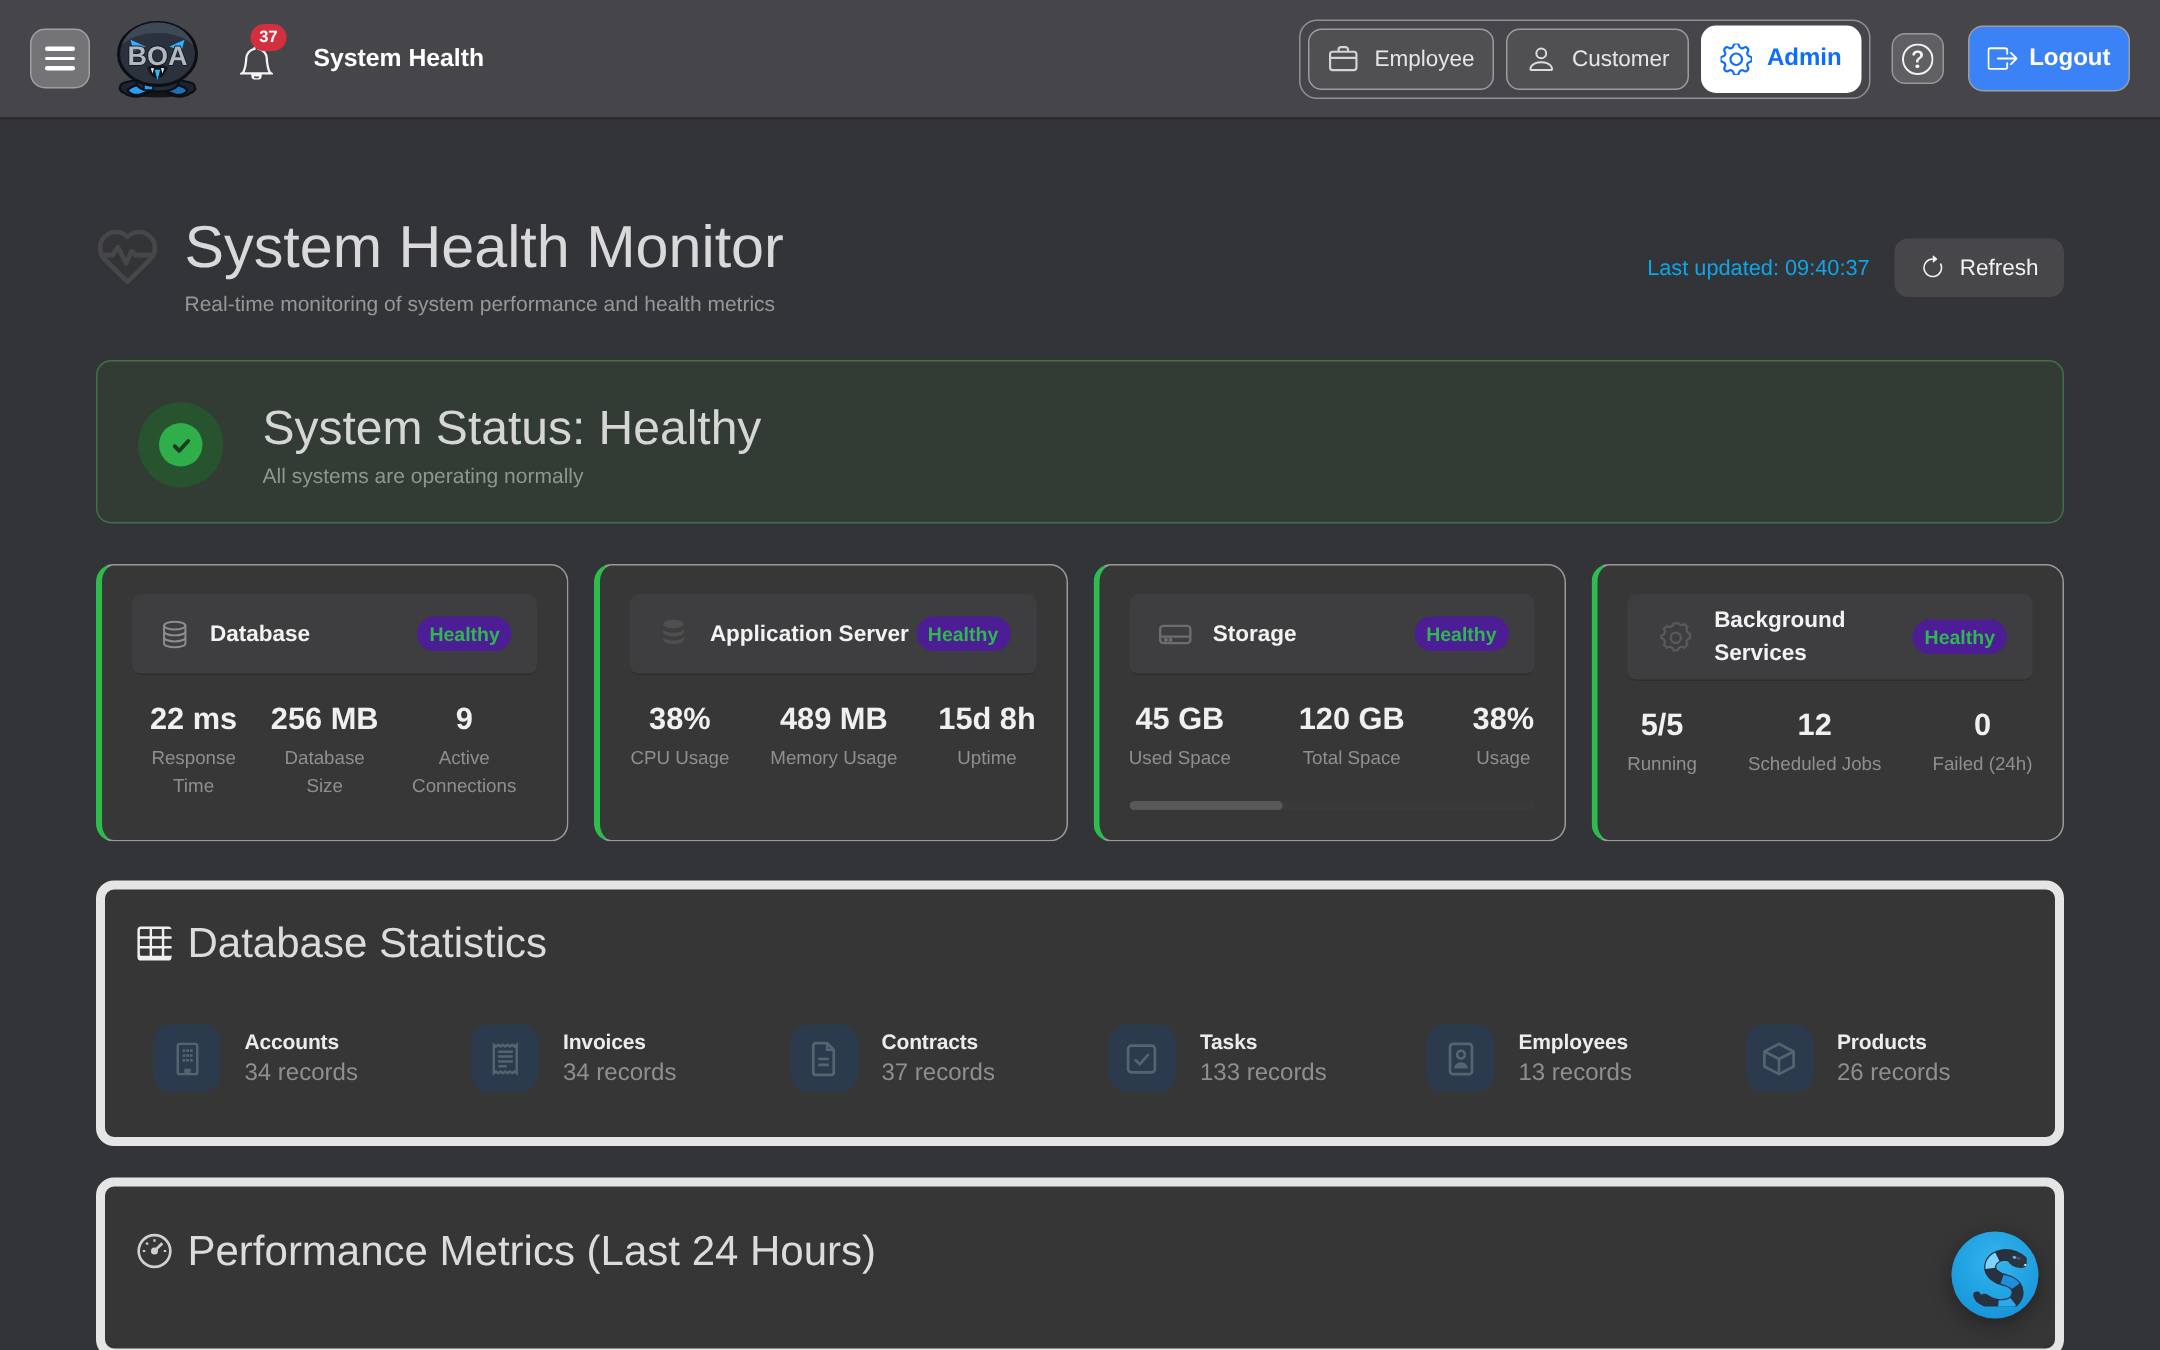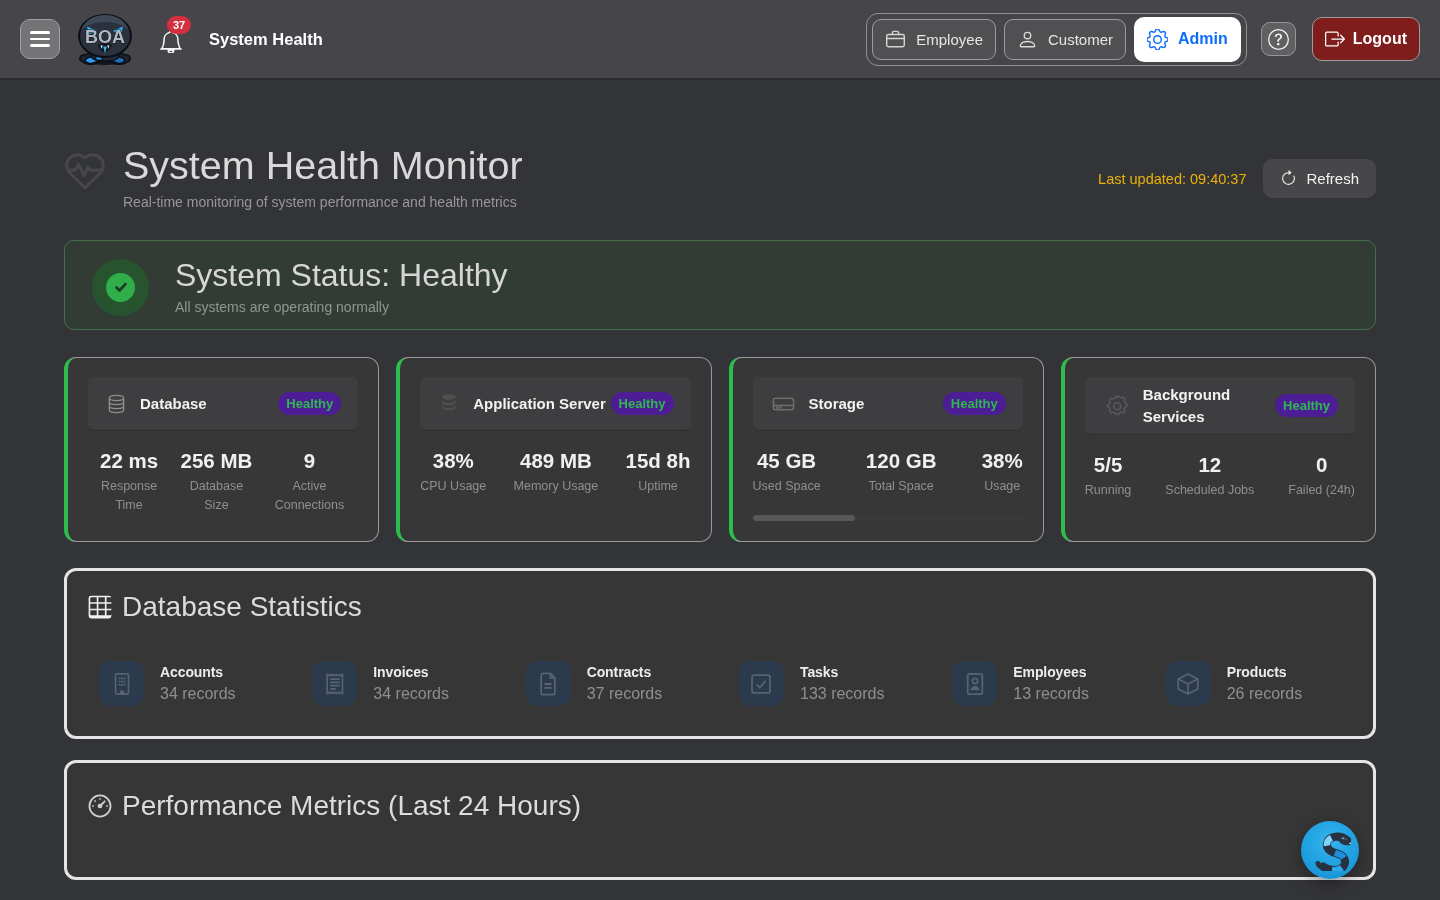--- a/index.html
+++ b/index.html
@@ -11,52 +11,52 @@
 .burger span{width:20px;height:2.5px;background:#fff;border-radius:2px}
 .logo{margin-left:16px;width:58px;height:54px}
 .bellwrap{margin-left:26px;position:relative;width:22px;height:22px;margin-top:6px}
 .badge37{position:absolute;top:-15px;left:7px;background:#d32f3f;color:#fff;font-size:11px;font-weight:bold;border-radius:999px;min-width:24px;height:18px;display:flex;align-items:center;justify-content:center;padding:0 4px}
 .navtitle{margin-left:27px;color:#fff;font-weight:bold;font-size:16.5px}
 .navright{margin-left:auto;display:flex;align-items:center}
 .tabgroup{border:1px solid #909093;border-radius:12px;padding:3px 5px;display:flex;gap:8px;align-items:center}
 .tabbtn{height:41px;padding:0 12px;border:1px solid #9c9c9f;border-radius:9px;background:#505053;color:#e6e6e6;font-size:15px;display:flex;align-items:center;gap:10px}
 .tabbtn.active{background:#fff;color:#0d6efd;font-weight:bold;height:45px;border:none;border-radius:10px;padding:0 13px;font-size:16px}
 .helpbtn{width:35px;height:34px;background:#606063;border:1px solid #97979a;border-radius:9px;display:flex;align-items:center;justify-content:center;margin-left:14px}
-.logoutbtn{height:44px;padding:0 12px;background:#7f1d1d;border:1px solid #9d9da0;border-radius:10px;color:#fff;font-weight:bold;font-size:16px;display:flex;align-items:center;gap:8px;margin-left:16px}
+.logoutbtn{height:44px;padding:0 12px;background:#3b82f6;border:1px solid #9d9da0;border-radius:10px;color:#fff;font-weight:bold;font-size:16px;display:flex;align-items:center;gap:8px;margin-left:16px}
 
 .content{width:1312px;margin:0 auto}
 .pagehead{margin-top:63px;display:flex;align-items:flex-start}
 .ph-icon{margin-top:8px;margin-left:-2px}
 .ph-text{margin-left:15px}
 .ph-text h1{font-size:39.5px;font-weight:normal;color:#d9d9d9}
 .ph-text p{font-size:14px;color:#979797;margin-top:6px;margin-left:0}
 .ph-right{margin-left:auto;display:flex;align-items:center;margin-top:16px}
-.lastupd{color:#eab308;font-size:14.5px}
+.lastupd{color:#0ea5e9;font-size:14.5px}
 .refreshbtn{margin-left:17px;height:39px;padding:0 17px;background:#474749;border:none;border-radius:9px;color:#f2f2f2;font-size:15px;display:flex;align-items:center;gap:9px}
 
-.banner{margin-top:30px;height:90px;background:#333b35;border:1px solid #41704b;border-radius:10px;display:flex;align-items:center;padding:0 27px}
+.banner{margin-top:30px;height:109px;background:#333b35;border:1px solid #41704b;border-radius:10px;display:flex;align-items:center;padding:0 27px}
 .bigcircle{width:57px;height:57px;border-radius:50%;background:#27532f;display:flex;align-items:center;justify-content:center;margin-top:4px}
 .innercircle{width:29px;height:29px;border-radius:50%;background:#2fae4a;display:flex;align-items:center;justify-content:center}
 .banner-text{margin-left:26px}
 .banner-text h2{font-size:32px;font-weight:normal;color:#d6d6d6;margin-top:2px}
 .banner-text p{font-size:14px;color:#8d978f;margin-top:5px}
 
 .cards{margin-top:27px;display:flex;gap:17px}
 .card{flex:1;height:185px;background:#373738;border:1px solid #9a9a9a;border-left:4px solid #2ebd4d;border-radius:12px;padding:19px 20px 0 20px}
 .cardhead{height:54px;background:#3e3e40;border-radius:6px;display:flex;align-items:center;padding:0 17px 0 19px;border-bottom:1px solid #2e2e30}
 .cardhead .ctitle{margin-left:14px;color:#f2f2f2;font-weight:bold;font-size:15px;line-height:16px}
 .hbadge{margin-left:auto;background:#4c1d95;color:#2eb84e;font-weight:bold;font-size:13px;border-radius:999px;padding:4px 8px}
 .metrics{display:flex;justify-content:space-between;margin-top:18px}
 .metric{text-align:center}
 .mval{font-size:20.5px;font-weight:bold;color:#f0f0f0}
 .mlabel{font-size:12.5px;color:#8f8f8f;line-height:18.5px;margin-top:4px;white-space:nowrap}
 .pbar{margin-top:19px;height:6px;border-radius:3px;background:rgba(255,255,255,0.02);overflow:hidden}
 .pbar>div{height:100%;width:38%;background:#58585a;border-radius:3px}
 
-.panel{margin-top:26px;background:#363637;border:3px solid #e5e5e5;border-radius:12px;padding:20px 32px 30px 32px}
+.panel{margin-top:26px;background:#363637;border:6px solid #e5e5e5;border-radius:12px;padding:20px 32px 30px 32px}
 .paneltitle{display:flex;align-items:center;gap:9px;margin-left:-12px}
 .paneltitle h3{font-size:28px;font-weight:normal;color:#dcdcdc}
 .statgrid{margin-top:38px;display:grid;grid-template-columns:repeat(6,1fr);column-gap:38px;row-gap:40px}
 .stat{display:flex;align-items:flex-start}
 .stile{width:45px;height:45px;border-radius:12px;background:#2b3b4d;display:flex;align-items:center;justify-content:center;flex-shrink:0}
 .stext{margin-left:16px;padding-top:3px}
 .sname{font-size:14px;font-weight:600;color:#ececec;letter-spacing:-0.1px}
 .srec{font-size:16px;color:#8f8f8f;margin-top:5px}
 
 .fab{position:absolute;left:1301px;top:821px;width:58px;height:58px;border-radius:50%;background:radial-gradient(circle at 50% 35%,#35b5ee 0%,#1fa0e0 55%,#148bd0 100%);display:flex;align-items:center;justify-content:center;z-index:5;box-shadow:0 4px 14px rgba(0,0,0,0.35)}

